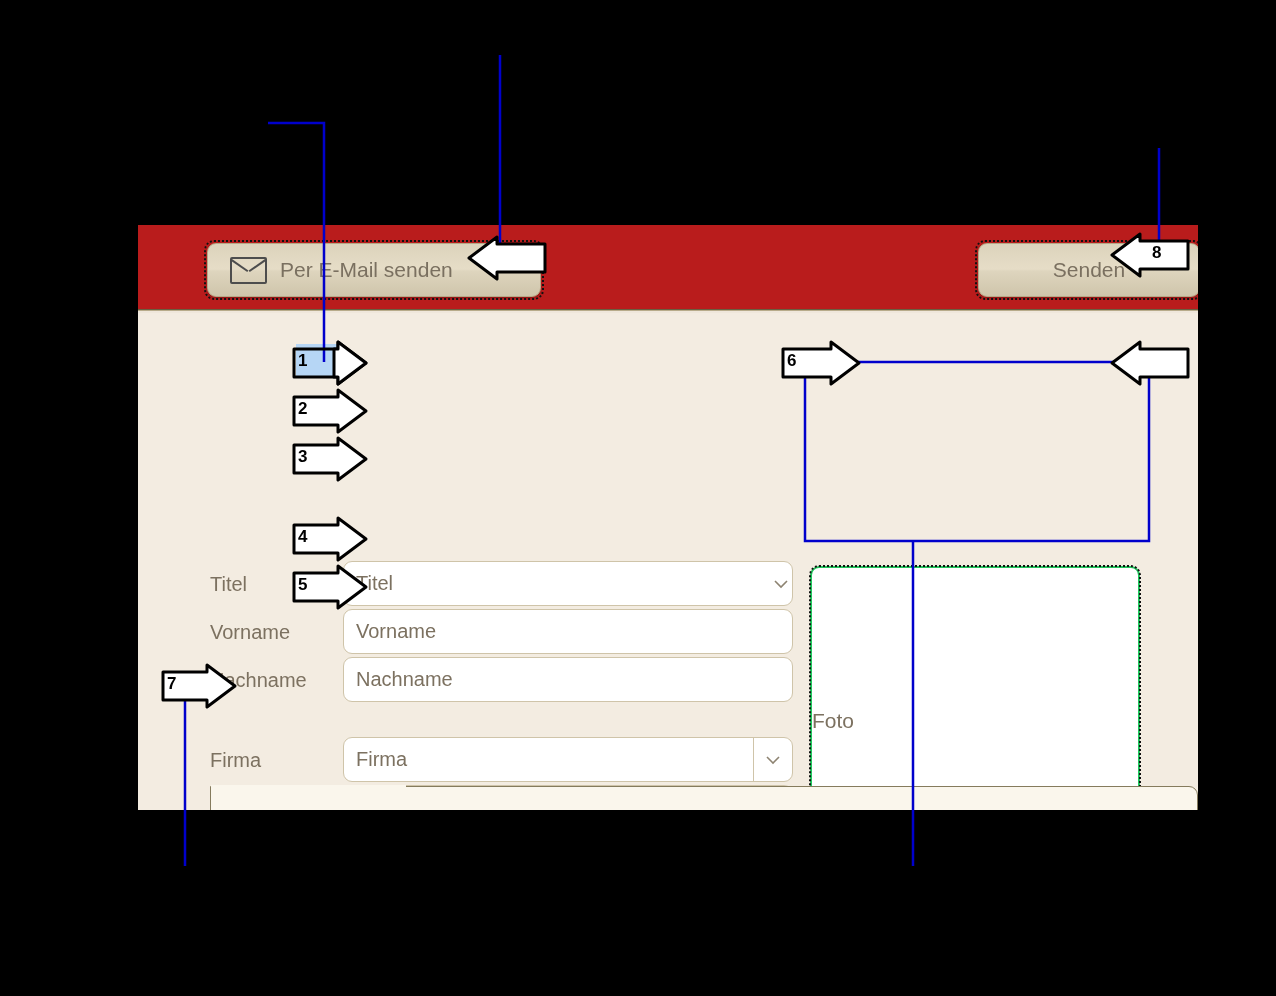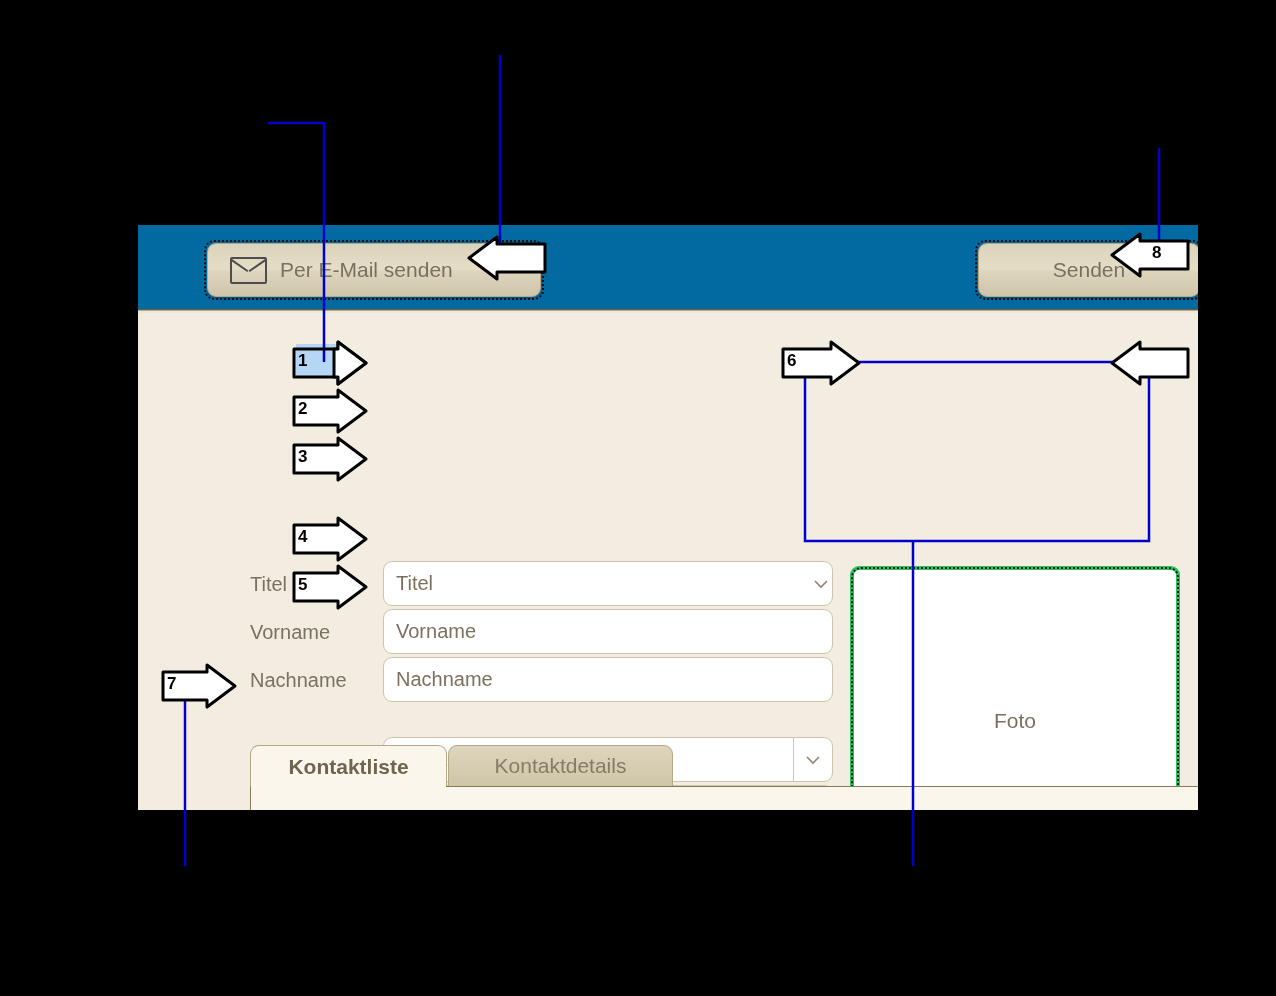--- a/index.html
+++ b/index.html
@@ -5,21 +5,21 @@
   html,body{margin:0;padding:0;background:#000;}
   body{width:1276px;height:996px;position:relative;overflow:hidden;
        font-family:"Liberation Sans","DejaVu Sans",sans-serif;}
 
   
   #app-window{position:absolute;left:138px;top:225px;width:1060px;height:585px;
               background:#f3ece1;overflow:hidden;}
 
   
   #toolbar{position:absolute;left:0;top:0;width:1060px;height:84px;
-           background:#0369a1;}
+           background:#b91c1c;}
   #toolbar-sep{position:absolute;left:0;top:84px;width:1060px;height:4px;
                background:linear-gradient(to bottom,#6a5f41 0 1px,#b7ab8a 1px 2px,#efe7db 2px 4px);}
 
   .tb-btn{position:absolute;border-radius:9px;
           background:linear-gradient(to bottom,#dcd3bc 0%,#e6ddc7 48%,#ded5be 52%,#cfc5ab 100%);
           border:1px solid #b5a987;
           box-shadow:0 1px 2px rgba(0,0,0,.28);
           display:flex;align-items:center;justify-content:center;
           color:#7a7060;font-size:21px;cursor:pointer;}
   .tb-btn::after{content:"";position:absolute;left:-4px;top:-4px;right:-4px;bottom:-4px;
@@ -28,37 +28,37 @@
   #btn-send{left:840px;top:18px;width:220px;height:52px;}
 
   .env-icon{width:33px;height:23px;border:2.4px solid #4d4d4d;border-radius:2px;
             position:relative;flex:0 0 auto;}
   .env-icon::before,.env-icon::after{content:"";position:absolute;top:0px;width:20px;height:2.4px;
             background:#4d4d4d;}
   .env-icon::before{left:0px;transform-origin:left top;transform:rotate(35deg);}
   .env-icon::after{right:0px;transform-origin:right top;transform:rotate(-35deg);}
 
   
-  #form{position:absolute;left:0;top:88px;width:904px;height:497px;margin-left:40px;}
+  #form{position:absolute;left:0;top:88px;width:904px;height:497px;}
 
   .f-label{position:absolute;color:#7c7160;font-size:20px;white-space:nowrap;}
   .f-input{position:absolute;background:#fff;border:1px solid #cfc4a9;border-radius:9px;
            color:#7c7160;font-size:20px;display:flex;align-items:center;padding-left:12px;
            box-sizing:border-box;cursor:text;}
   .f-combo{position:absolute;background:#fff;border:1px solid #cfc4a9;border-radius:9px;
            box-sizing:border-box;display:flex;align-items:center;cursor:pointer;}
   .f-combo .cval{flex:1;color:#7c7160;font-size:20px;padding-left:12px;}
   .chev{width:22px;display:flex;align-items:center;justify-content:center;color:#8d8371;font-size:15px;}
   .chev.split{border-left:1px solid #cfc4a9;width:38px;align-self:stretch;}
   .chev svg{display:block;}
 
   
   #photo-box{position:absolute;left:672px;top:253px;width:330px;height:310px;
-             background:#fff;border:4px solid #22c55e;border-radius:9px;
-             display:flex;align-items:center;justify-content:center;
+             background:#fff;border:2px solid #22c55e;border-radius:9px;
+             display:flex;align-items:center;
              color:#7c7160;font-size:21px;box-sizing:border-box;}
   #photo-box::after{content:"";position:absolute;left:-3px;top:-3px;right:-3px;bottom:-3px;
                     border:2px dotted #111;border-radius:10px;pointer-events:none;}
 
   
   #tabstrip{position:absolute;left:72px;top:432px;width:988px;height:42px;}
   .tab{position:absolute;top:0;height:42px;border-radius:9px 9px 0 0;
        display:flex;align-items:center;justify-content:center;cursor:pointer;
        font-size:21px;box-sizing:border-box;}
   .tab.active{background:#faf6ec;border:1px solid #b4a886;border-bottom:none;
@@ -136,28 +136,20 @@
         <svg width="16" height="10" viewBox="0 0 16 10">
             <path d="M2 2 L8 8 L14 2" fill="none" stroke="#8d8371" stroke-width="1.6"></path>
           </svg>
       </span>
     </div>
 
     <div id="photo-box">
       <span>Foto</span>
     </div>
 
-    <div id="tabstrip">
-      <div id="tab-liste" class="tab active">
-        <span>Kontaktliste</span>
-      </div>
-      <div id="tab-details" class="tab inactive">
-        <span>Kontaktdetails</span>
-      </div>
-    </div>
     <div id="tabpanel"></div>
     <div id="tabpanel-cover"></div>
 
   </div>
 </div>
 
 <div id="overlay">
 
   <div class="hl-cell" style="left:296px;top:344px;width:46px;height:32px;"></div>
 

